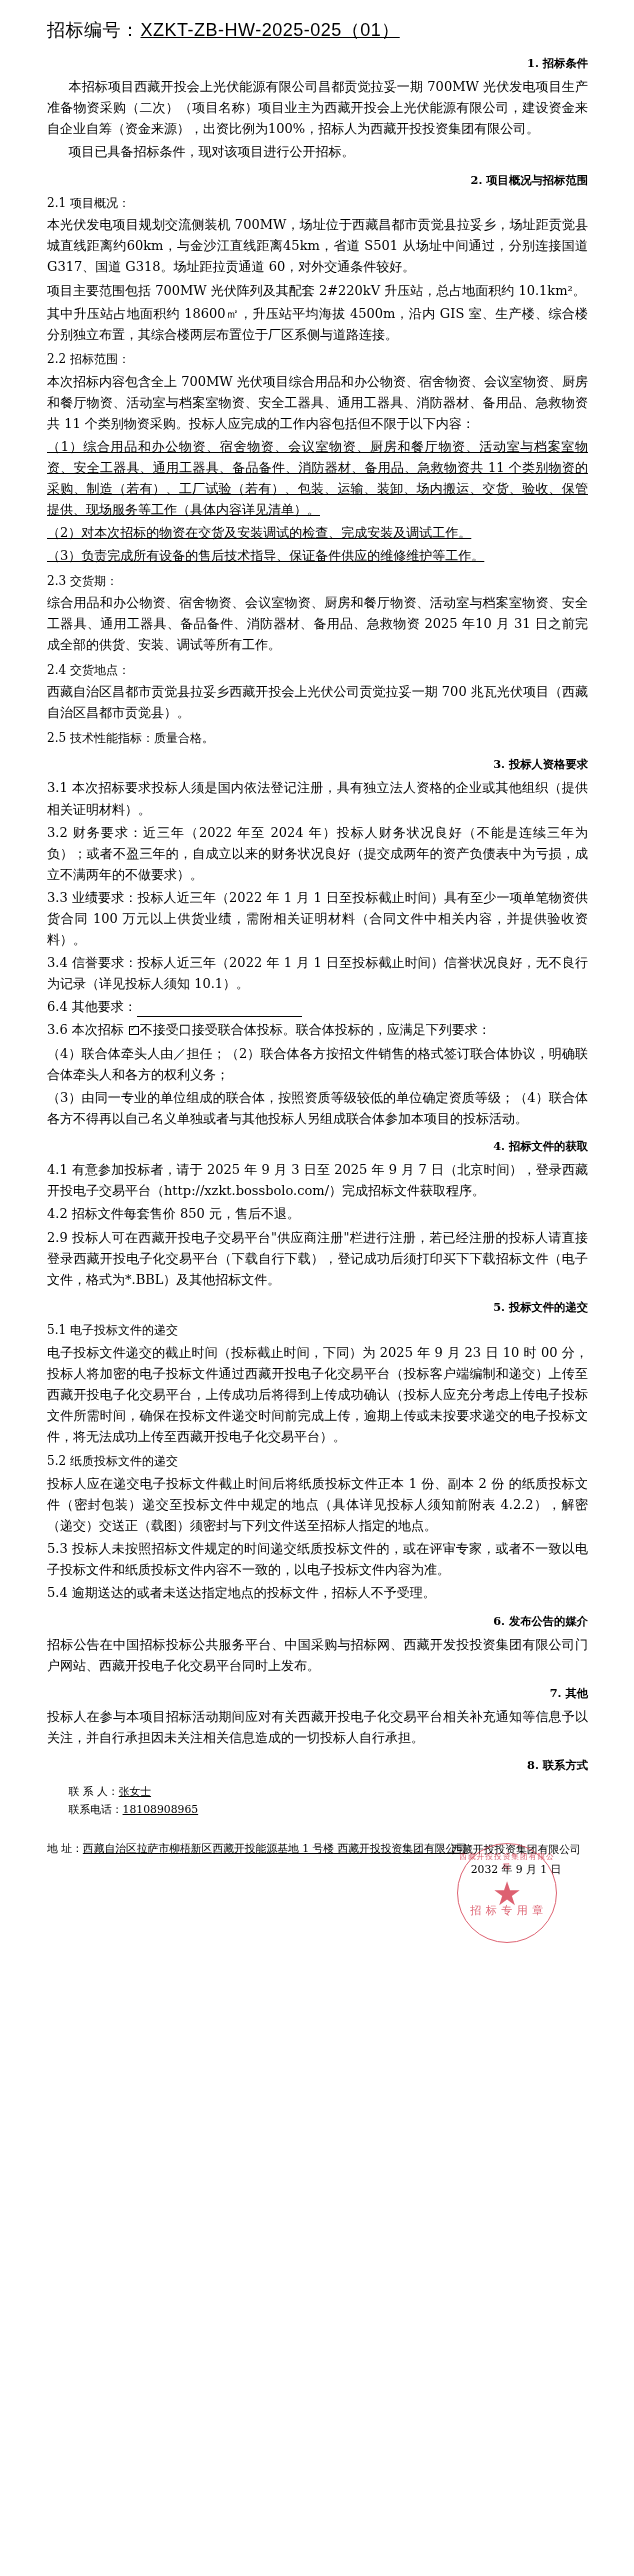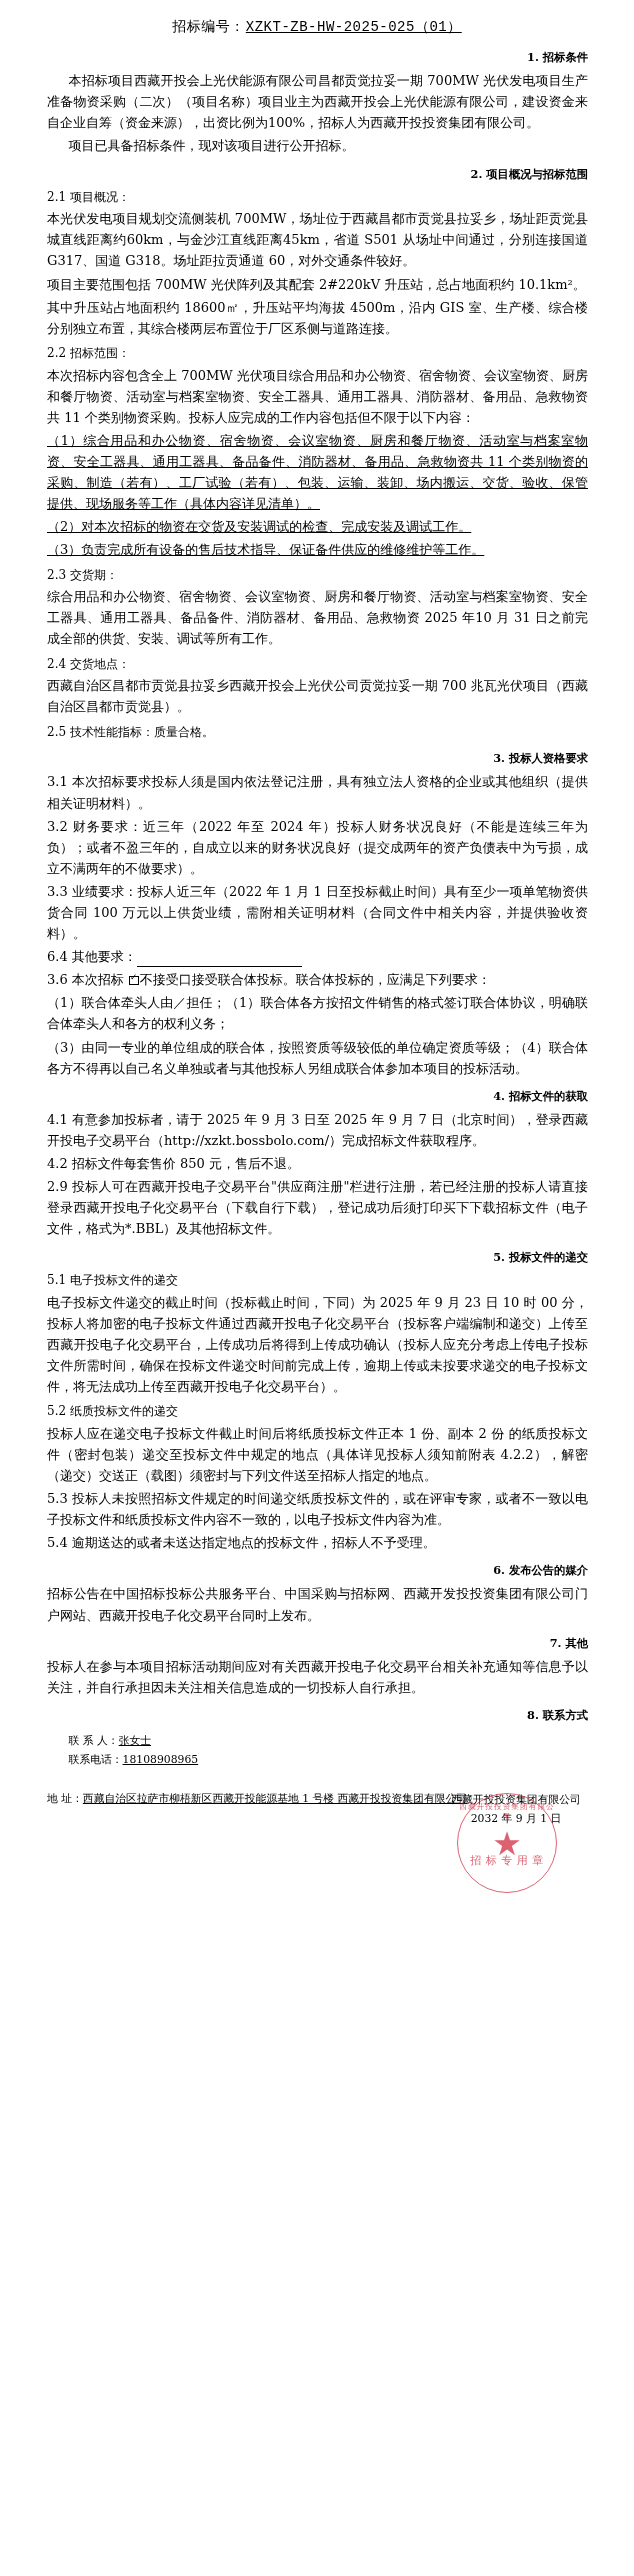--- a/index.html
+++ b/index.html
@@ -13,25 +13,24 @@
     color: #000000;
   }
   .page {
     width: 635px;
     min-height: 3242px;
     position: relative;
     box-sizing: border-box;
     padding: 17.5px 47px 20.6px 47px;
   }
   .doc-number {
-    text-align: center;
-    font-size: 14px;
+    font-size: 18px;
     letter-spacing: 0.5px;
     margin: 0 0 13.4px 0;
-    font-family: Liberation Mono, monospace;
+    font-family: Liberation Sans, sans-serif;
   }
   .doc-number .u {
     text-decoration: underline;
     padding: 0 1px;
   }
   h2.sec {
     font-size: 11.3px;
     font-weight: bold;
     margin: 9.3px 0 4.1px 0;
     line-height: 1.5;
@@ -177,28 +176,29 @@
 
   <h3 class="sub">2.4 交货地点：</h3>
   <p class="para">西藏自治区昌都市贡觉县拉妥乡西藏开投会上光伏公司贡觉拉妥一期 700 兆瓦光伏项目（西藏自治区昌都市贡觉县）。</p>
 
   <h3 class="sub">2.5 技术性能指标：质量合格。</h3>
 
   <h2 class="sec">3. 投标人资格要求</h2>
   <p class="para">3.1 本次招标要求投标人须是国内依法登记注册，具有独立法人资格的企业或其他组织（提供相关证明材料）。</p>
   <p class="para">3.2 财务要求：近三年（2022 年至 2024 年）投标人财务状况良好（不能是连续三年为负）；或者不盈三年的，自成立以来的财务状况良好（提交成两年的资产负债表中为亏损，成立不满两年的不做要求）。</p>
   <p class="para">3.3 业绩要求：投标人近三年（2022 年 1 月 1 日至投标截止时间）具有至少一项单笔物资供货合同 100 万元以上供货业绩，需附相关证明材料（合同文件中相关内容，并提供验收资料）。</p>
+  <p class="para">3.4 信誉要求：投标人近三年（2022 年 1 月 1 日至投标截止时间）信誉状况良好，无不良行为记录（详见投标人须知 10.1）。</p>
   <p class="para">
     <span>6.4 其他要求：</span><span class="blank-lg"></span>
   </p>
   <p class="para">
     <span>3.6 本次招标</span>
     <span class="chk checked"></span><span>不接受</span><span>口接受</span><span>联合体投标。联合体投标的，应满足下列要求：</span>
   </p>
-  <p class="para">（1）联合体牵头人由／担任；（1）联合体各方按招文件销售的格式签订联合体协议，明确联合体牵头人和各方的权利义务；</p>
+  <p class="para">（4）联合体牵头人由／担任；（2）联合体各方按招文件销售的格式签订联合体协议，明确联合体牵头人和各方的权利义务；</p>
   <p class="para">（3）由同一专业的单位组成的联合体，按照资质等级较低的单位确定资质等级；（4）联合体各方不得再以自己名义单独或者与其他投标人另组成联合体参加本项目的投标活动。</p>
 
   <h2 class="sec">4. 招标文件的获取</h2>
   <p class="para">4.1 有意参加投标者，请于 2025 年 9 月 3 日至 2025 年 9 月 7 日（北京时间），登录西藏开投电子交易平台（http://xzkt.bossbolo.com/）完成招标文件获取程序。</p>
   <p class="para">4.2 招标文件每套售价 850 元，售后不退。</p>
   <p class="para">2.9 投标人可在西藏开投电子交易平台"供应商注册"栏进行注册，若已经注册的投标人请直接登录西藏开投电子化交易平台（下载自行下载），登记成功后须打印买下下载招标文件（电子文件，格式为*.BBL）及其他招标文件。</p>
 
   <h2 class="sec">5. 投标文件的递交</h2>
   <h3 class="sub">5.1 电子投标文件的递交</h3>
   <p class="para">电子投标文件递交的截止时间（投标截止时间，下同）为 2025 年 9 月 23 日 10 时 00 分，投标人将加密的电子投标文件通过西藏开投电子化交易平台（投标客户端编制和递交）上传至西藏开投电子化交易平台，上传成功后将得到上传成功确认（投标人应充分考虑上传电子投标文件所需时间，确保在投标文件递交时间前完成上传，逾期上传或未按要求递交的电子投标文件，将无法成功上传至西藏开投电子化交易平台）。</p>

